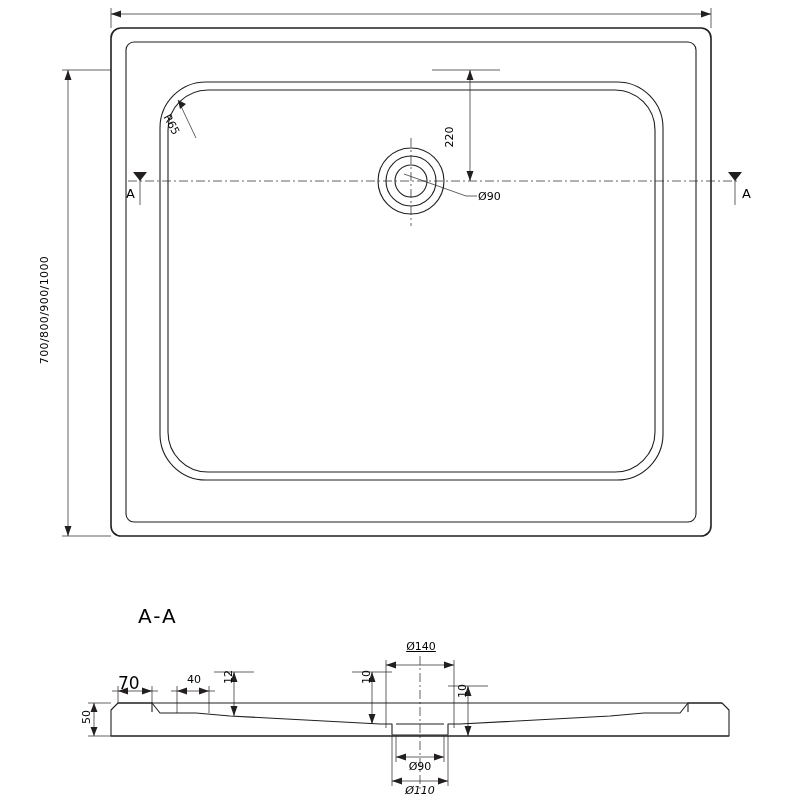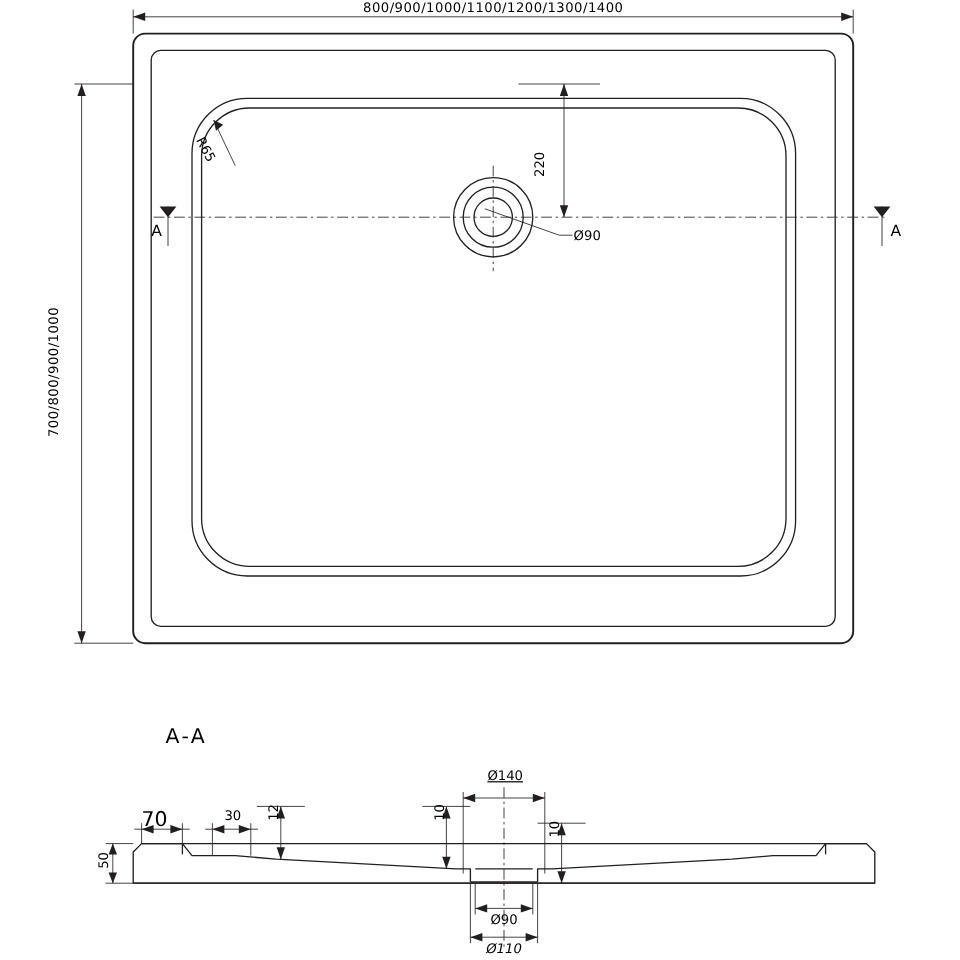--- a/index.html
+++ b/index.html
@@ -196,45 +196,43 @@
     <g>
       <line class="dim" x1="392" y1="736" x2="392" y2="786"></line>
       <line class="dim" x1="448" y1="736" x2="448" y2="786"></line>
       <line class="dim" x1="392" y1="781" x2="448" y2="781"></line>
       <path d="M392,781 L402,777.5 L402,784.5 Z" fill="#231f20"></path>
       <path d="M448,781 L438,777.5 L438,784.5 Z" fill="#231f20"></path>
     </g>
 
   </svg>
 
-  <div style="position:absolute; left:111px; top:0px; width:600px; text-align:center;
-              font-size:11px; letter-spacing:0.4px;">800/900/1000/1100/1200/1300/1400</div>
 
   <div style="position:absolute; left:38px; top:240px; width:140px; text-align:center;
               transform: rotate(-90deg); transform-origin: 70px 70px; font-size:11px;
               letter-spacing:0.4px;">700/800/900/1000</div>
 
   <div style="position:absolute; left:443px; top:107px; width:60px; text-align:center;
               transform: rotate(-90deg); transform-origin: 30px 30px; font-size:11px;">220</div>
 
   <div style="position:absolute; left:478px; top:190px; font-size:11px;">Ø90</div>
 
   <div style="position:absolute; left:172px; top:112px; font-size:11px;
               transform: rotate(62deg); transform-origin: 0 0;">R65</div>
 
   <div style="position:absolute; left:126px; top:186px; font-size:13px;">A</div>
   <div style="position:absolute; left:742px; top:186px; font-size:13px;">A</div>
 
-  <div style="position:absolute; left:138px; top:604px; font-size:17px; letter-spacing:2px;">A-A</div>
+  <div style="position:absolute; left:138px; top:604px; font-size:20px; letter-spacing:2px;">A-A</div>
 
   <div style="position:absolute; left:386px; top:640px; width:70px; text-align:center; font-size:11px;text-decoration:underline;">Ø140</div>
 
   <div style="position:absolute; left:118px; top:673px; width:36px; text-align:left; font-size:17px;">70</div>
 
-  <div style="position:absolute; left:177px; top:673px; width:34px; text-align:center; font-size:11px;">30</div>
+  <div style="position:absolute; left:177px; top:673px; width:34px; text-align:center; font-size:11px;">40</div>
 
   <div style="position:absolute; left:222px; top:668px; font-size:11px;
               transform: rotate(-90deg); transform-origin: 8px 8px;">12</div>
 
   <div style="position:absolute; left:360px; top:668px; font-size:11px;
               transform: rotate(-90deg); transform-origin: 8px 8px;">10</div>
 
   <div style="position:absolute; left:456px; top:682px; font-size:11px;
               transform: rotate(-90deg); transform-origin: 8px 8px;">10</div>
 

